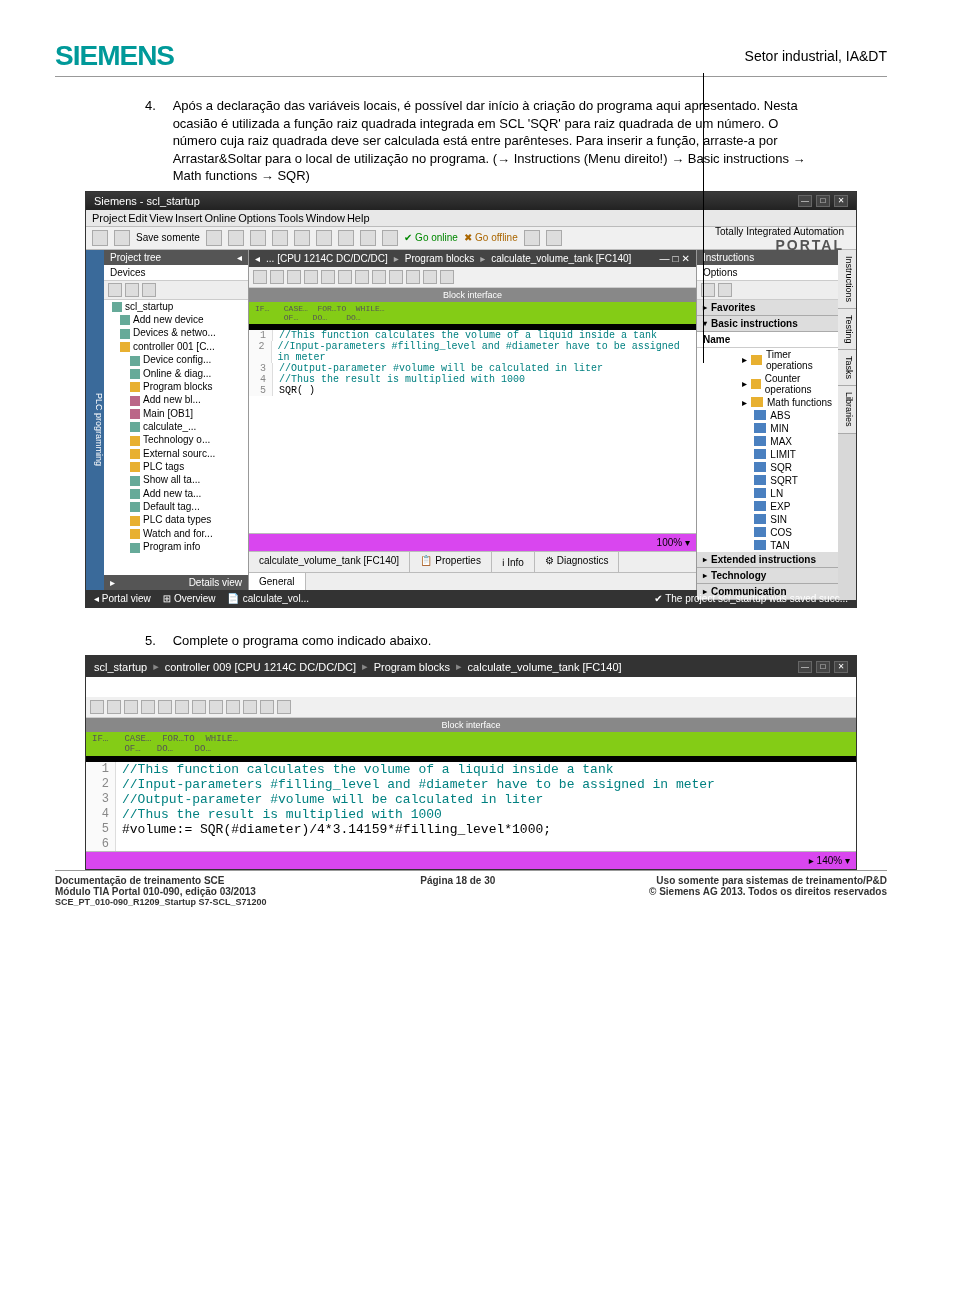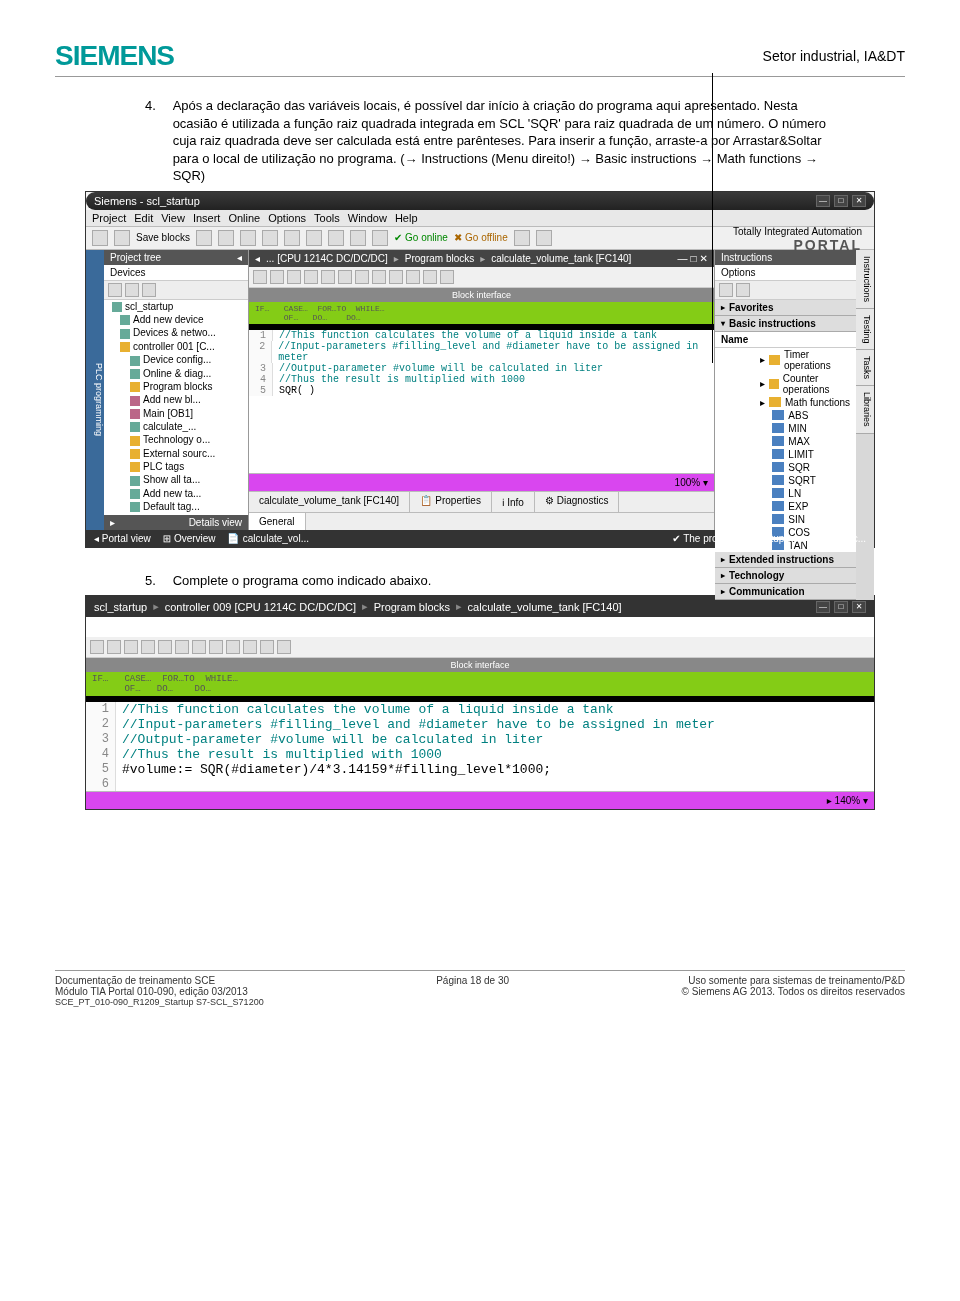--- a/index.html
+++ b/index.html
@@ -1,33 +1,33 @@
 <!DOCTYPE html>
 <html><head>
 <meta charset="utf-8">
 <style>
   * { box-sizing: border-box; margin: 0; padding: 0; }
   body { font-family: Arial, sans-serif; font-size: 11px; color: #000; background: #fff; width: 960px; margin: 0 auto; }
-  .page { padding: 40px 55px 20px 55px; }
+  .page { padding: 40px 73px 20px 55px; }
   .header-row { display: flex; justify-content: space-between; align-items: center; border-bottom: 1px solid #999; padding-bottom: 4px; margin-bottom: 20px;}
   .siemens-logo { color: #009999; font-size: 28px; font-weight: 900; letter-spacing: -1px; font-family: Arial,sans-serif;}
   .sector { font-size: 14px; color: #000; }
   .body-text { margin: 10px 60px 6px 90px; font-size: 13px; line-height: 1.35; }
   .body-text .num { display:inline-block; width:24px; vertical-align:top;}
   .body-text .txt { display:inline-block; width: calc(100% - 30px); vertical-align:top;}
   .app-window { margin: 6px 30px 0 30px; border:1px solid #333; background:#f4f4f4;}
-  .titlebar { background: linear-gradient(#3a3a3a,#222); color:#fff; font-size:11px; padding:3px 8px; display:flex; justify-content:space-between; align-items:center;border-radius:9px;}
+  .titlebar { background: linear-gradient(#3a3a3a,#222); color:#fff; font-size:11px; padding:3px 8px; display:flex; justify-content:space-between; align-items:center;}
   .winctl { display:flex; gap:4px;}
   .winctl span{width:14px;height:12px;background:#444;border:1px solid #666;display:inline-flex;align-items:center;justify-content:center;font-size:8px;}
-  .menubar { background:#e8e8e8; font-size:11px; padding:2px 6px; display:flex; gap:8px; border-bottom:1px solid #bbb;}
+  .menubar { background:#e8e8e8; font-size:11px; padding:2px 6px; display:flex; gap:2px; border-bottom:1px solid #bbb;}
   .menubar span{cursor:default;}
   .toolbar-app { background:#f0f0f0; padding:3px 6px; display:flex; align-items:center; gap:6px; border-bottom:1px solid #bbb;}
   .tbicon{width:16px;height:16px;background:#ddd;border:1px solid #aaa;display:inline-block;}
   .tbicon.sm{width:14px;height:14px;}
-  .main-area { display:flex; height:280px;justify-content:space-between;}
+  .main-area { display:flex; height:340px;justify-content:space-between;}
   .leftcol{width:18px;background:#3a6a9a;writing-mode:vertical-rl;text-orientation:mixed;color:#fff;font-size:9px;text-align:center;padding-top:20px;}
   .projtree{width:145px;background:#f4f4f4;border-right:1px solid #999;display:flex;flex-direction:column;}
   .panehdr{background:#555;color:#fff;font-size:10px;padding:2px 6px;display:flex;justify-content:space-between;}
   .devrow{background:#fff;border-bottom:1px solid #ccc;padding:2px 6px;font-size:10px;display:flex;justify-content:space-between;align-items:center;}
   .tbrow{background:#eee;padding:2px 4px;display:flex;gap:3px;border-bottom:1px solid #ccc;}
   .tree-list{flex:1;overflow:auto;font-size:10px;background:#fff;}
   .tree-list div{padding:1px 2px 1px 8px;white-space:nowrap;}
   .tree-list .i1{padding-left:16px;}
   .tree-list .i2{padding-left:26px;}
   .ti{display:inline-block;width:10px;height:10px;background:#8ab;margin-right:3px;vertical-align:middle;}
@@ -64,21 +64,21 @@
   .totally{position:absolute;right:12px;top:34px;font-size:10px;color:#000;text-align:right;}
   .totally .p{font-size:14px;font-weight:bold;color:#555;letter-spacing:2px;}
   .app2 { margin: 6px 30px 0 30px; border:1px solid #333;}
   .bc2{background:#333;color:#fff;font-size:11px;padding:4px 8px;display:flex;align-items:center;justify-content:space-between;}
   .bc2l{display:flex;align-items:center;gap:6px;}
   .bc2 .sep{color:#888;}
   .code2{background:#fff;font-family:"Courier New",monospace;font-size:13px;}
   .code2 .codeline .ln{width:30px;font-size:12px;}
   .code2 .ct{font-size:13px;}
   .scrollstrip{background:#d946ef;border-top:1px solid #bbb;height:18px;display:flex;justify-content:space-between;align-items:center;padding:0 6px;font-size:10px;}
-  .footer { margin-top:160px; font-size:10px; color:#333;}
+  .footer { font-size:10px; color:#333;font-weight:bold;}
   .footer-row{display:flex;justify-content:space-between;border-top:1px solid #999;padding-top:4px;}
   .vline{position:absolute;width:1px;background:#000;z-index:50;}
 </style>
 </head>
 <body>
 
 <div class="page">
   <div class="header-row">
     <div class="siemens-logo">SIEMENS</div>
     <div class="sector">Setor industrial, IA&amp;DT</div>
@@ -112,21 +112,21 @@
         <span>Window</span>
         <span>Help</span>
       </div>
       <div class="totally">
         <div>Totally Integrated Automation</div>
         <div class="p">PORTAL</div>
       </div>
       <div class="toolbar-app">
         <span class="tbicon"></span>
         <span class="tbicon"></span>
-        <span style="font-size:10px;">Save blocks</span>
+        <span style="font-size:10px;">Save somente</span>
         <span class="tbicon"></span>
         <span class="tbicon"></span>
         <span class="tbicon"></span>
         <span class="tbicon"></span>
         <span class="tbicon"></span>
         <span class="tbicon"></span>
         <span class="tbicon"></span>
         <span class="tbicon"></span>
         <span class="tbicon"></span>
         <span style="font-size:10px;color:#080;">✔ <span>Go online</span></span>

